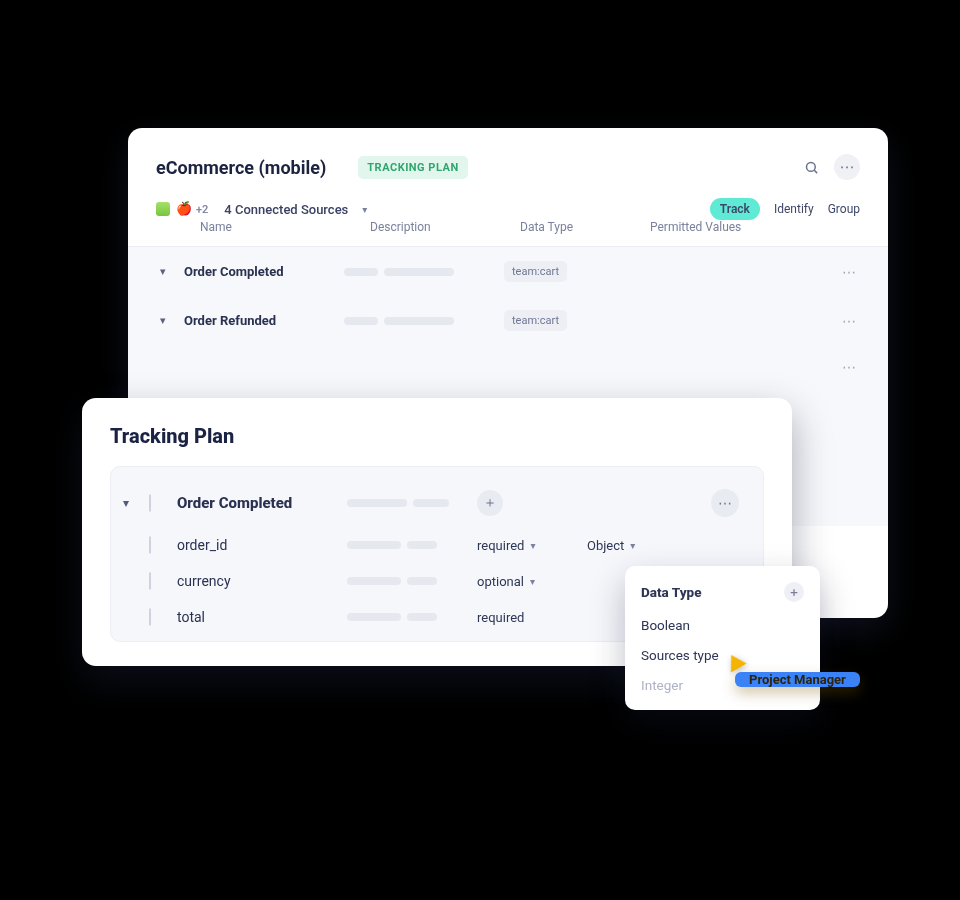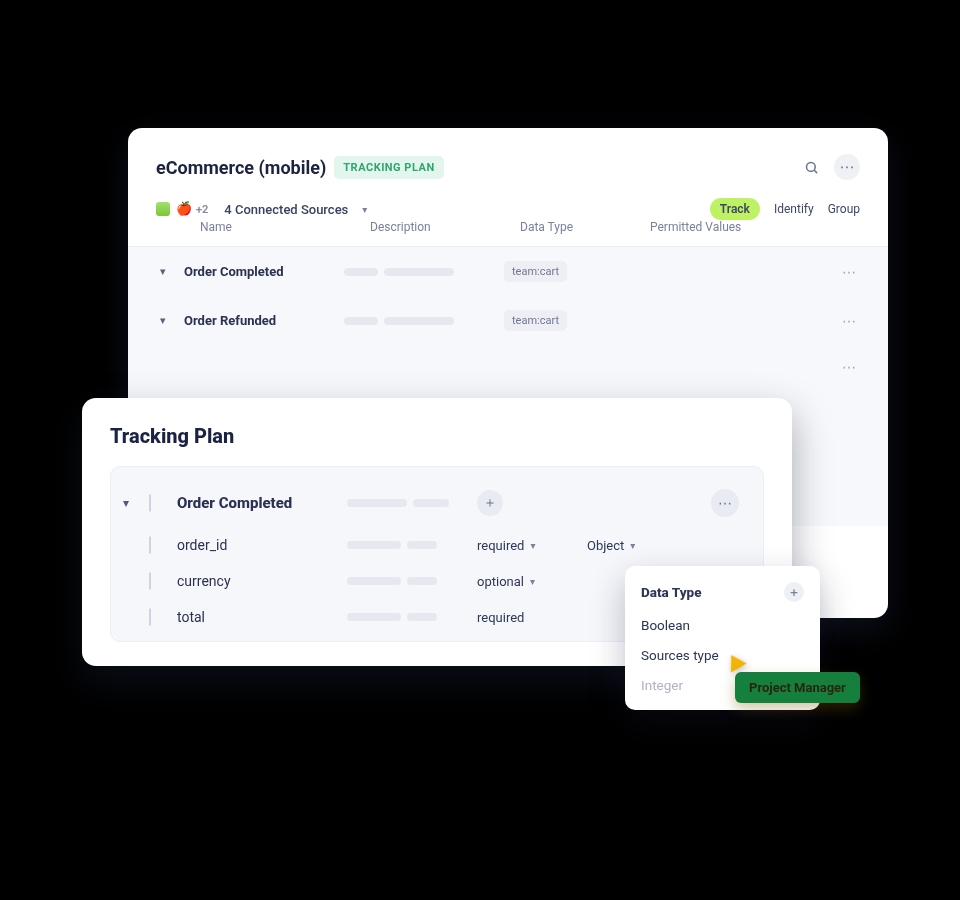--- a/index.html
+++ b/index.html
@@ -20,21 +20,21 @@
     width: 760px;
     height: 490px;
     background: #fff;
     border-radius: 14px;
     box-shadow: 0 12px 34px rgba(40,48,82,.35);
     padding: 26px 28px 0 28px;
   }
   .cb-head {
     display: flex;
     align-items: center;
-    gap: 8px;
+    gap: 32px;
   }
   .cb-title {
     font-size: 18px;
     font-weight: 700;
     color: #1c2340;
   }
   .badge-plan {
     background: #e3f6ee;
     color: #2fa66e;
     font-size: 11px;
@@ -79,21 +79,21 @@
     cursor: pointer;
   }
   .chev { font-size: 10px; color: #7a819e; }
   .cb-tabs {
     margin-left: auto;
     display: flex; align-items: center; gap: 14px;
     font-size: 12px; color: #3e4767;
   }
   .cb-tabs .tab { cursor: pointer; }
   .cb-tabs .tab.active {
-    background: #bef264; padding: 4px 10px; border-radius: 12px;
+    background: #5eead4; padding: 4px 10px; border-radius: 12px;
     font-weight: 600;
   }
 
   .cb-cols {
     display: grid;
     grid-template-columns: 170px 150px 130px 120px 1fr;
     padding: 0 4px 12px 44px;
     font-size: 12px; color: #7a819c;
   }
   .cb-cols .right { text-align: left; }
@@ -222,25 +222,25 @@
     width: 0; height: 0;
     border-left: 9px solid transparent;
     border-right: 9px solid transparent;
     border-bottom: 15px solid #f4b400;
     transform: rotate(-30deg);
     filter: drop-shadow(0 2px 3px rgba(0,0,0,.25));
   }
   .cursor-label {
     position: absolute;
     left: 735px; top: 672px;
-    background: #15803d;
+    background: #3b82f6;
     color: #2b2510;
     font-size: 13px;
     font-weight: 700;
-    padding: 8px 14px;
+    padding: 0 14px;
     border-radius: 6px;
     box-shadow: 0 6px 14px rgba(120,90,0,.35);
     white-space: nowrap;
   }
 </style>
 </head>
 <body>
 
 <div class="card-back">
 

